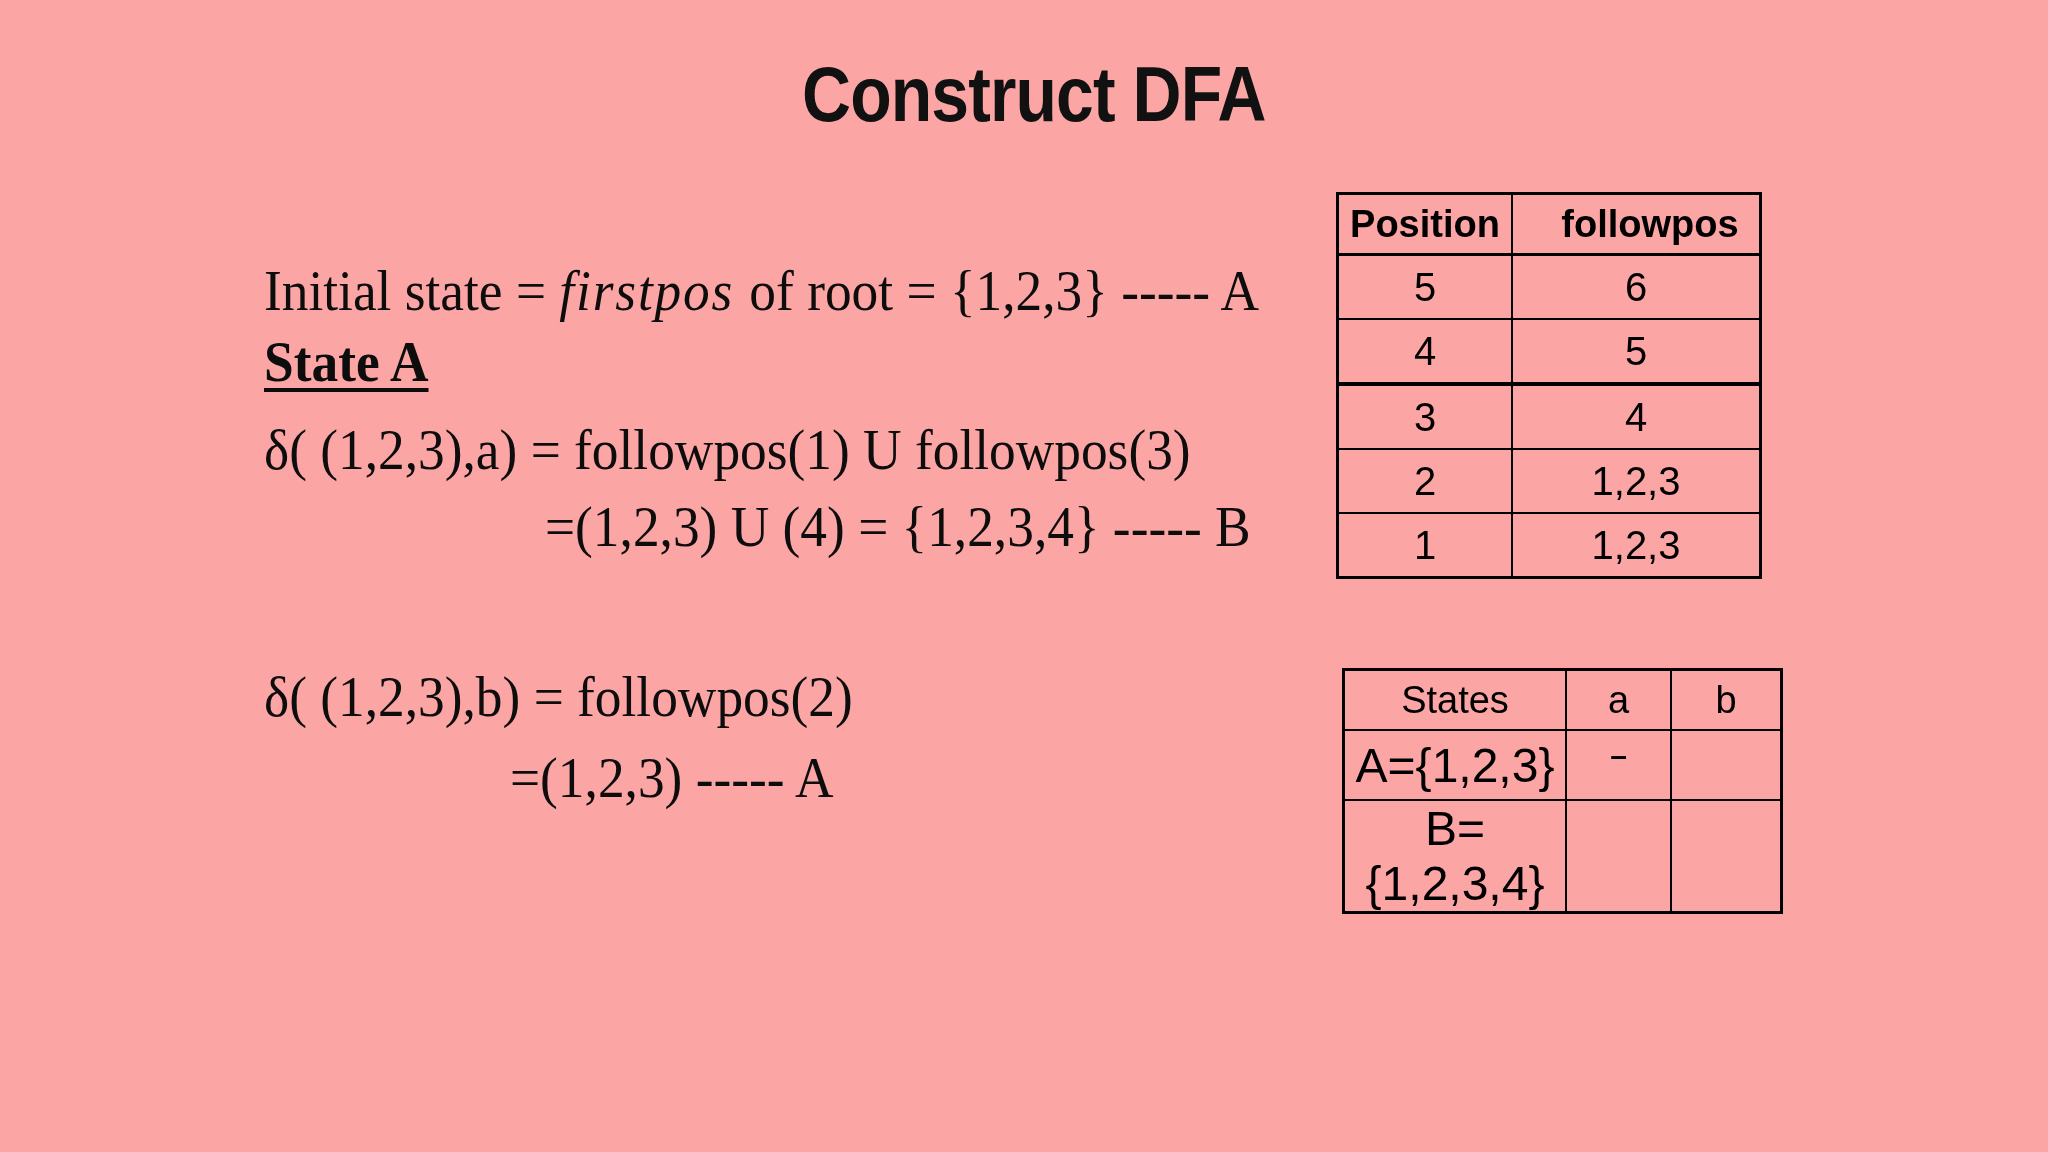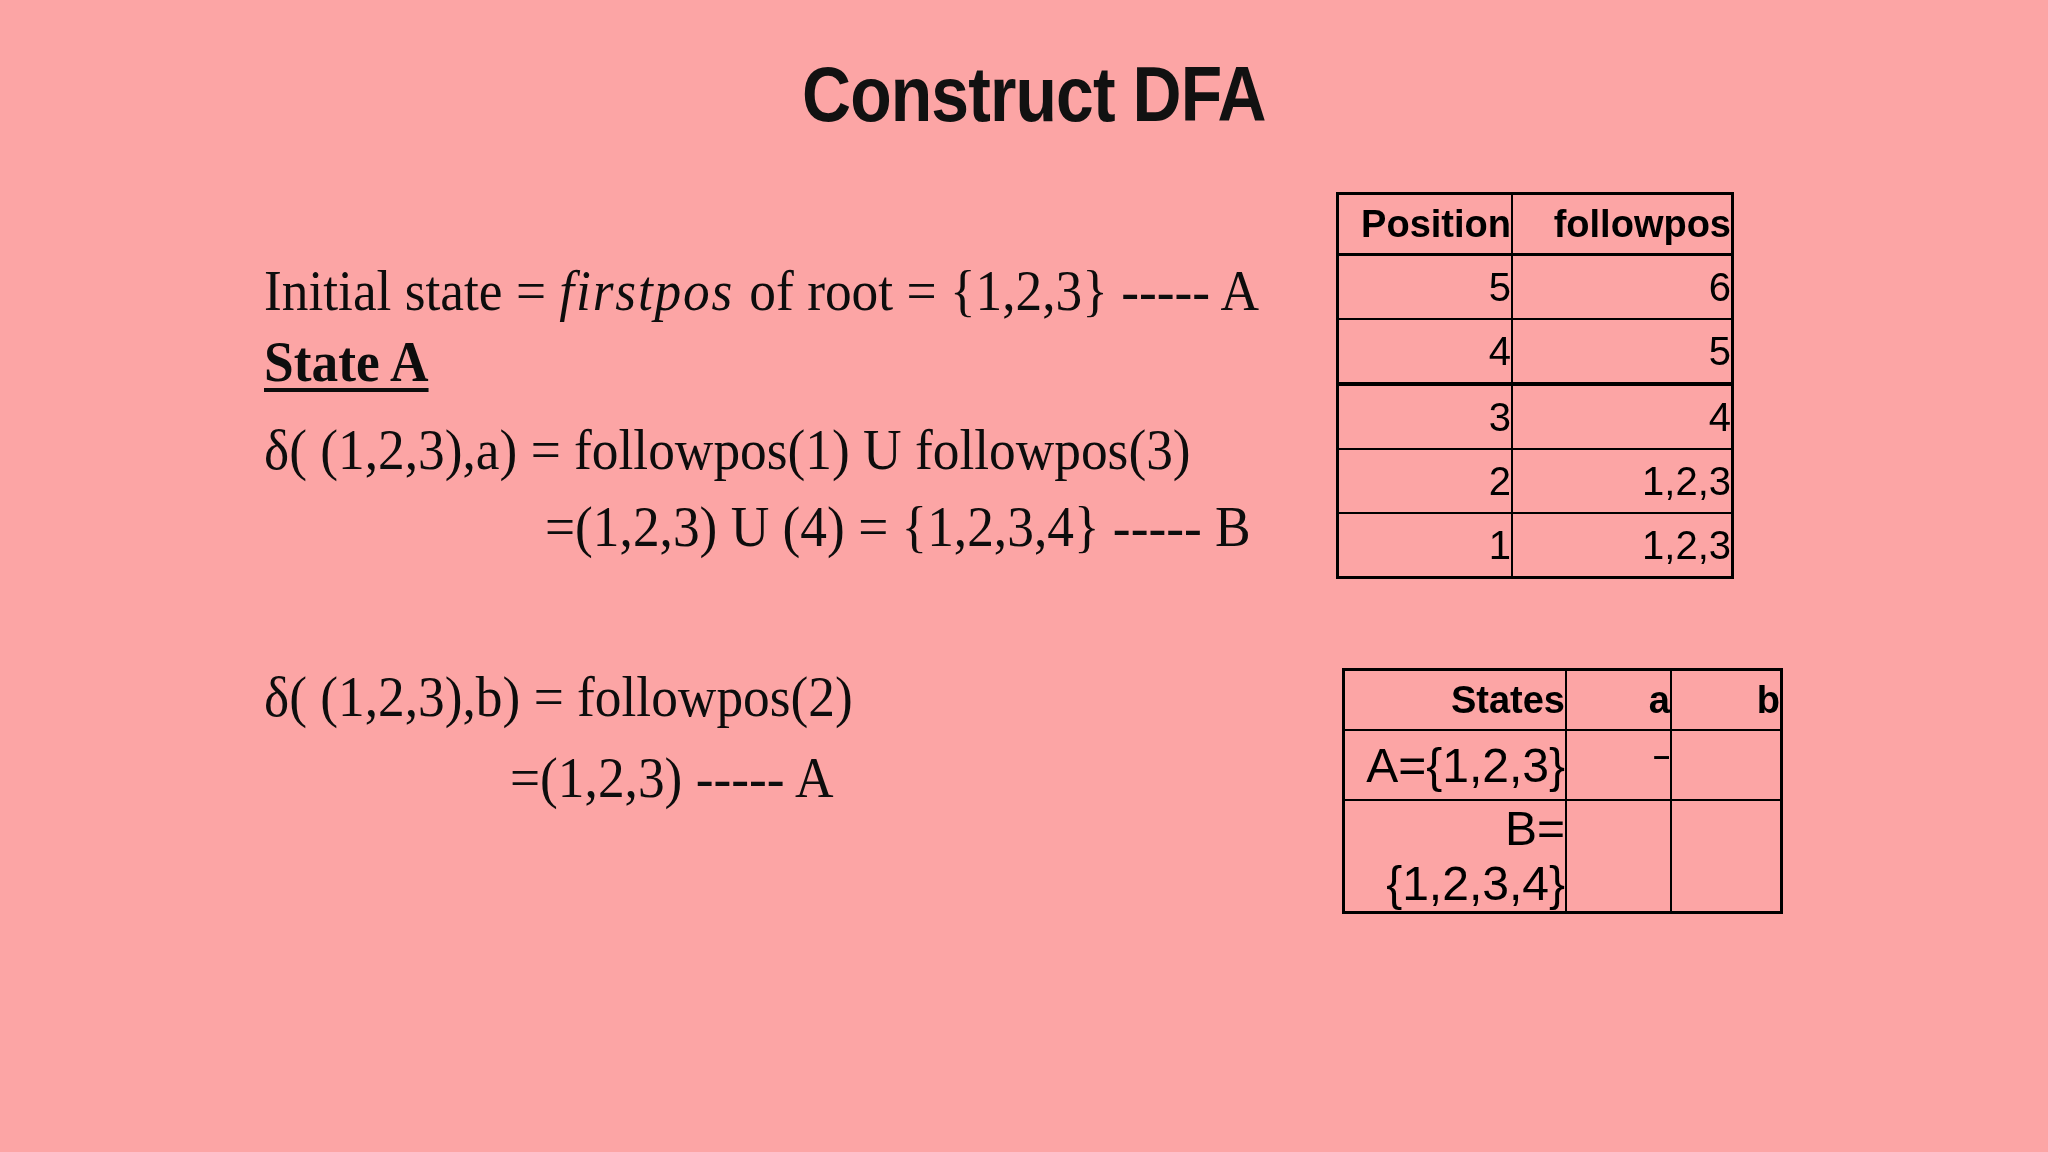--- a/index.html
+++ b/index.html
@@ -48,33 +48,33 @@
 
   table {
     position: absolute;
     border-collapse: collapse;
     table-layout: fixed;
     font-family: "Liberation Sans", sans-serif;
     color: #000000;
   }
   th, td {
     border: 2px solid #000000;
-    text-align: right;
+    text-align: center;
     vertical-align: middle;
     padding: 0;
     overflow: hidden;
   }
   .t1 { left: 1336px; top: 192px; border: 3px solid #000; }
   .t1 th { width: 172px; height: 58px; font-size: 38px; font-weight: 700; border-bottom: 3px solid #000; }
-  .t1 th.c2 { width: 218px; }
+  .t1 th.c2 { width: 218px; padding-left: 28px; }
   .t1 td { height: 62px; font-size: 40px; }
   .t1 tr.thick-bottom td { border-bottom: 4px solid #000; }
 
   .t2 { left: 1342px; top: 668px; border: 3px solid #000; }
-  .t2 th { height: 58px; font-size: 38px; font-weight: 700; }
+  .t2 th { height: 58px; font-size: 38px; font-weight: 400; }
   .t2 .col-states { width: 220px; }
   .t2 .col-a { width: 103px; }
   .t2 .col-b { width: 108px; }
   .t2 td { height: 58px; font-size: 48px; }
   .t2 td.mark-cell {
     vertical-align: top;
     font-size: 30px;
     line-height: 1;
     padding-top: 10px;
     font-weight: 700;

